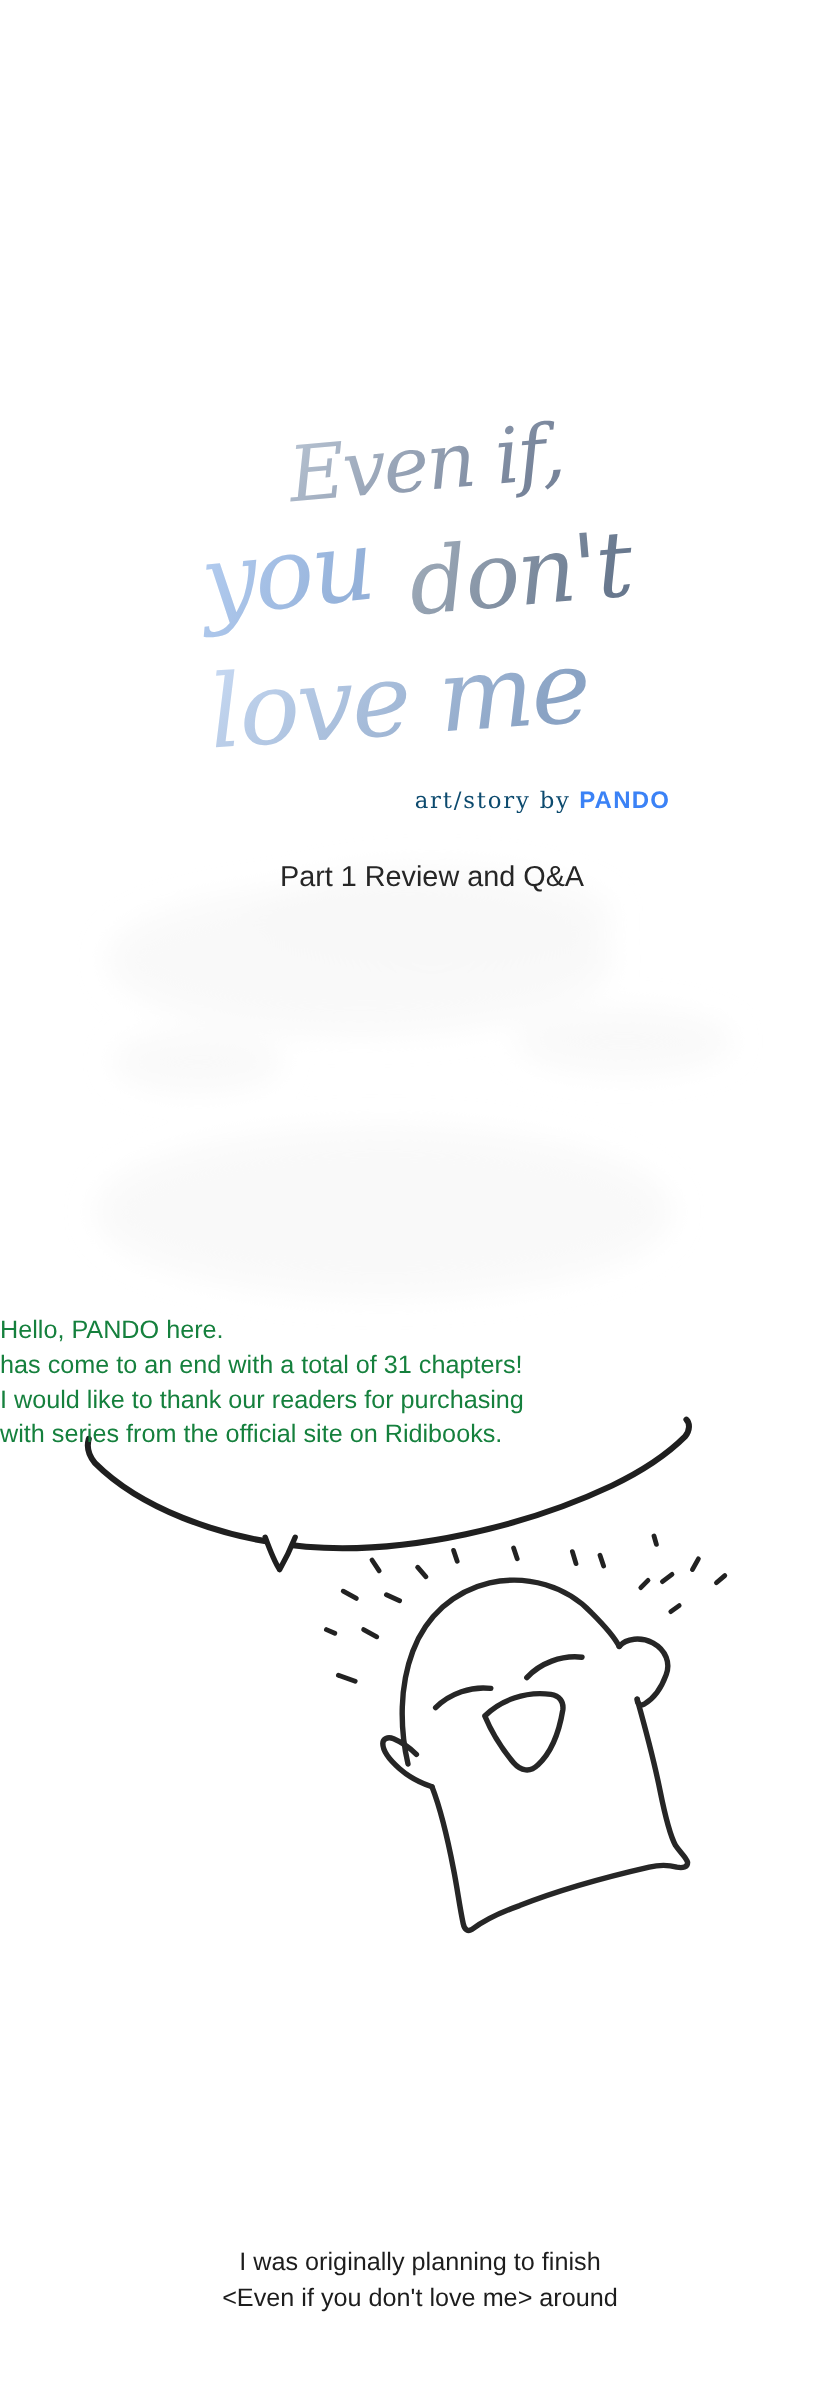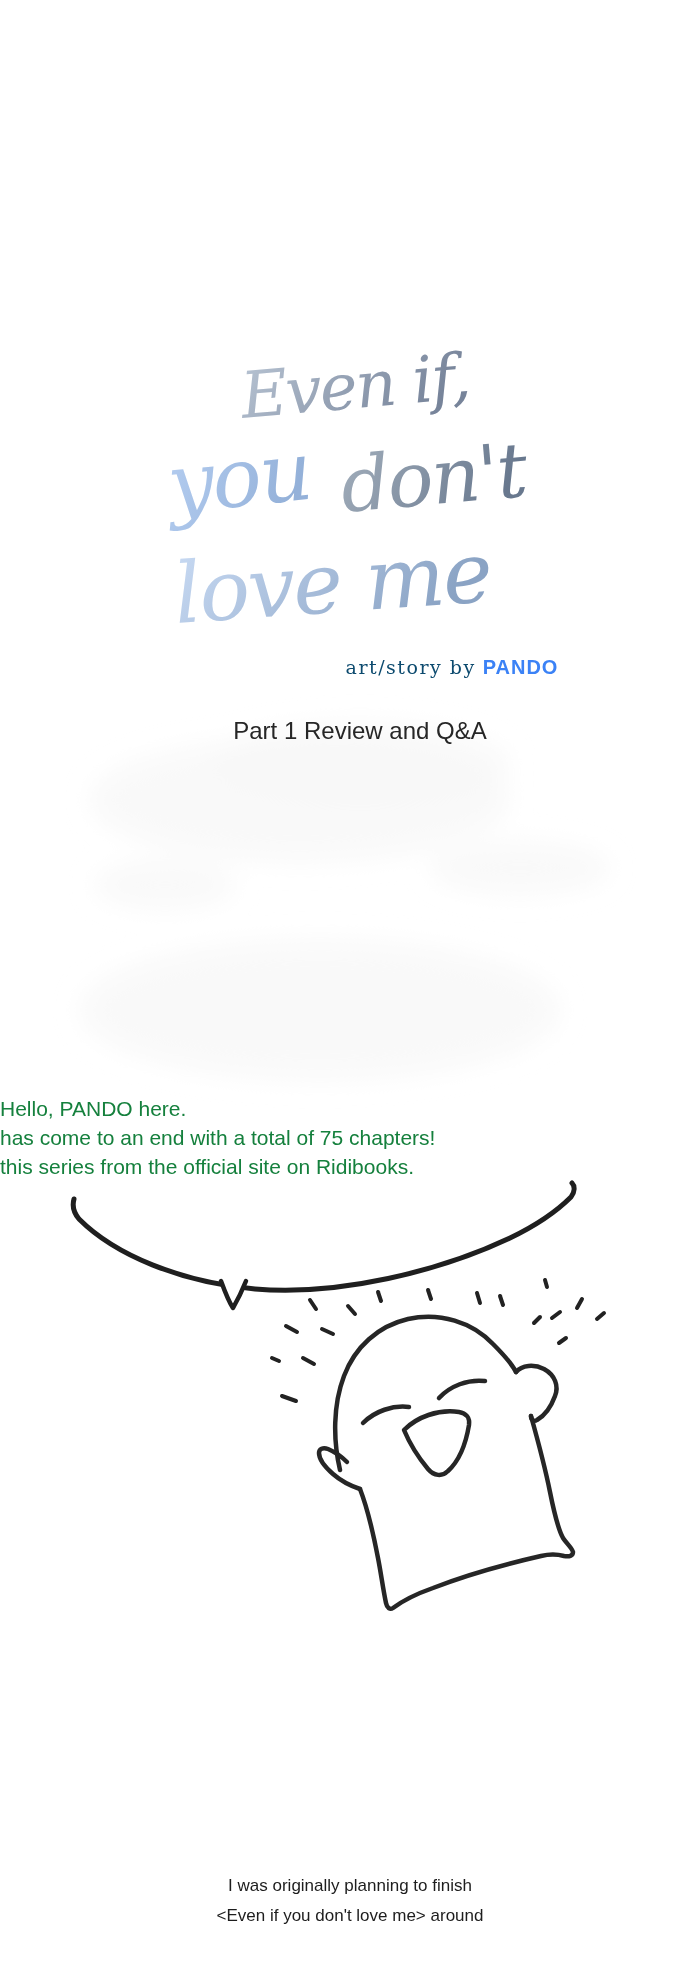--- a/index.html
+++ b/index.html
@@ -36,21 +36,21 @@
     font-size:24px;line-height:28px;color:#262626;margin-left:10px;
   }
   .speech-text{
     position:absolute;top:1094px;left:0;width:700px;
     text-align:left;
     font-size:21px;line-height:29px;color:#15803d;
   }
   .closing-text{
     position:absolute;top:1871px;left:0;width:700px;
     text-align:center;
-    font-size:17px;line-height:30px;color:#1d1d1d;
+    font-size:21px;line-height:30px;color:#1d1d1d;
   }
   .speech-text div,.closing-text div{white-space:nowrap;}
 </style>
 </head>
 <body>
 
 <div class="page">
 
   <svg class="art-layer" viewBox="0 0 700 1984" xmlns="http://www.w3.org/2000/svg">
     <defs>
@@ -156,22 +156,23 @@
   </svg>
 
   <div class="credit">
     <span class="prefix">art/story by</span><span class="author">PANDO</span>
   </div>
 
   <div class="subtitle">Part 1 Review and Q&amp;A</div>
 
   <div class="speech-text">
     <div>Hello, PANDO here.</div>
-    <div>has come to an end with a total of 75 chapters!</div>
-    <div>this series from the official site on Ridibooks.</div>
+    <div>has come to an end with a total of 31 chapters!</div>
+    <div>I would like to thank our readers for purchasing</div>
+    <div>with series from the official site on Ridibooks.</div>
   </div>
 
   <div class="closing-text">
     <div>I was originally planning to finish</div>
     <div>&lt;Even if you don't love me&gt; around</div>
   </div>
 
 </div>
 
 </body></html>

